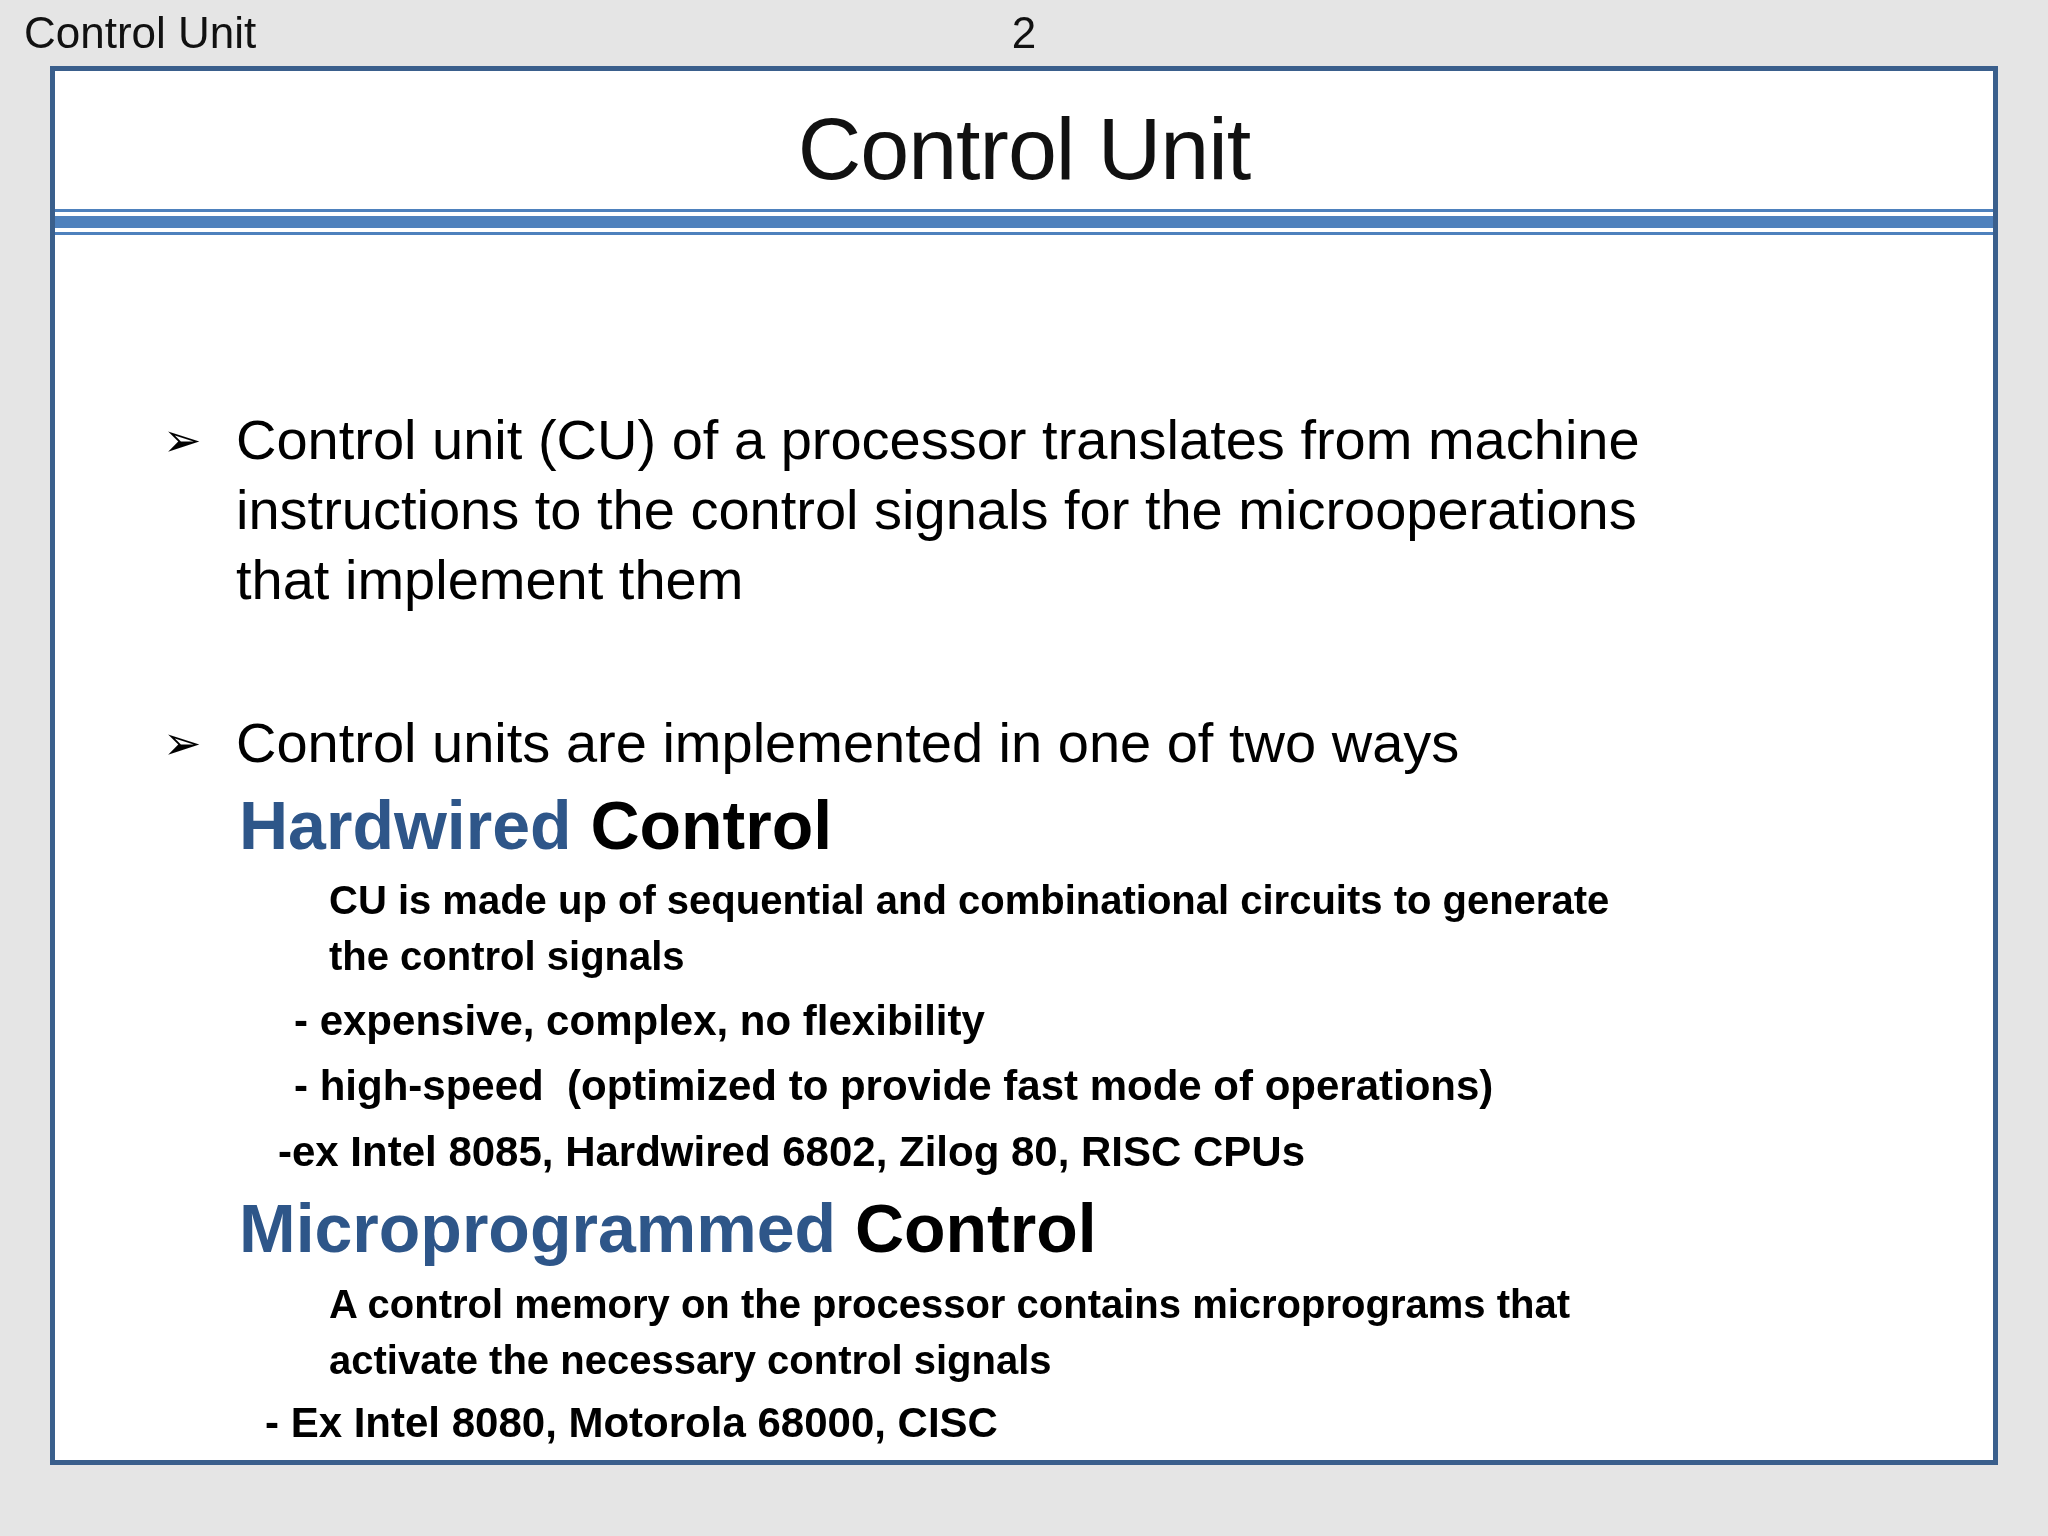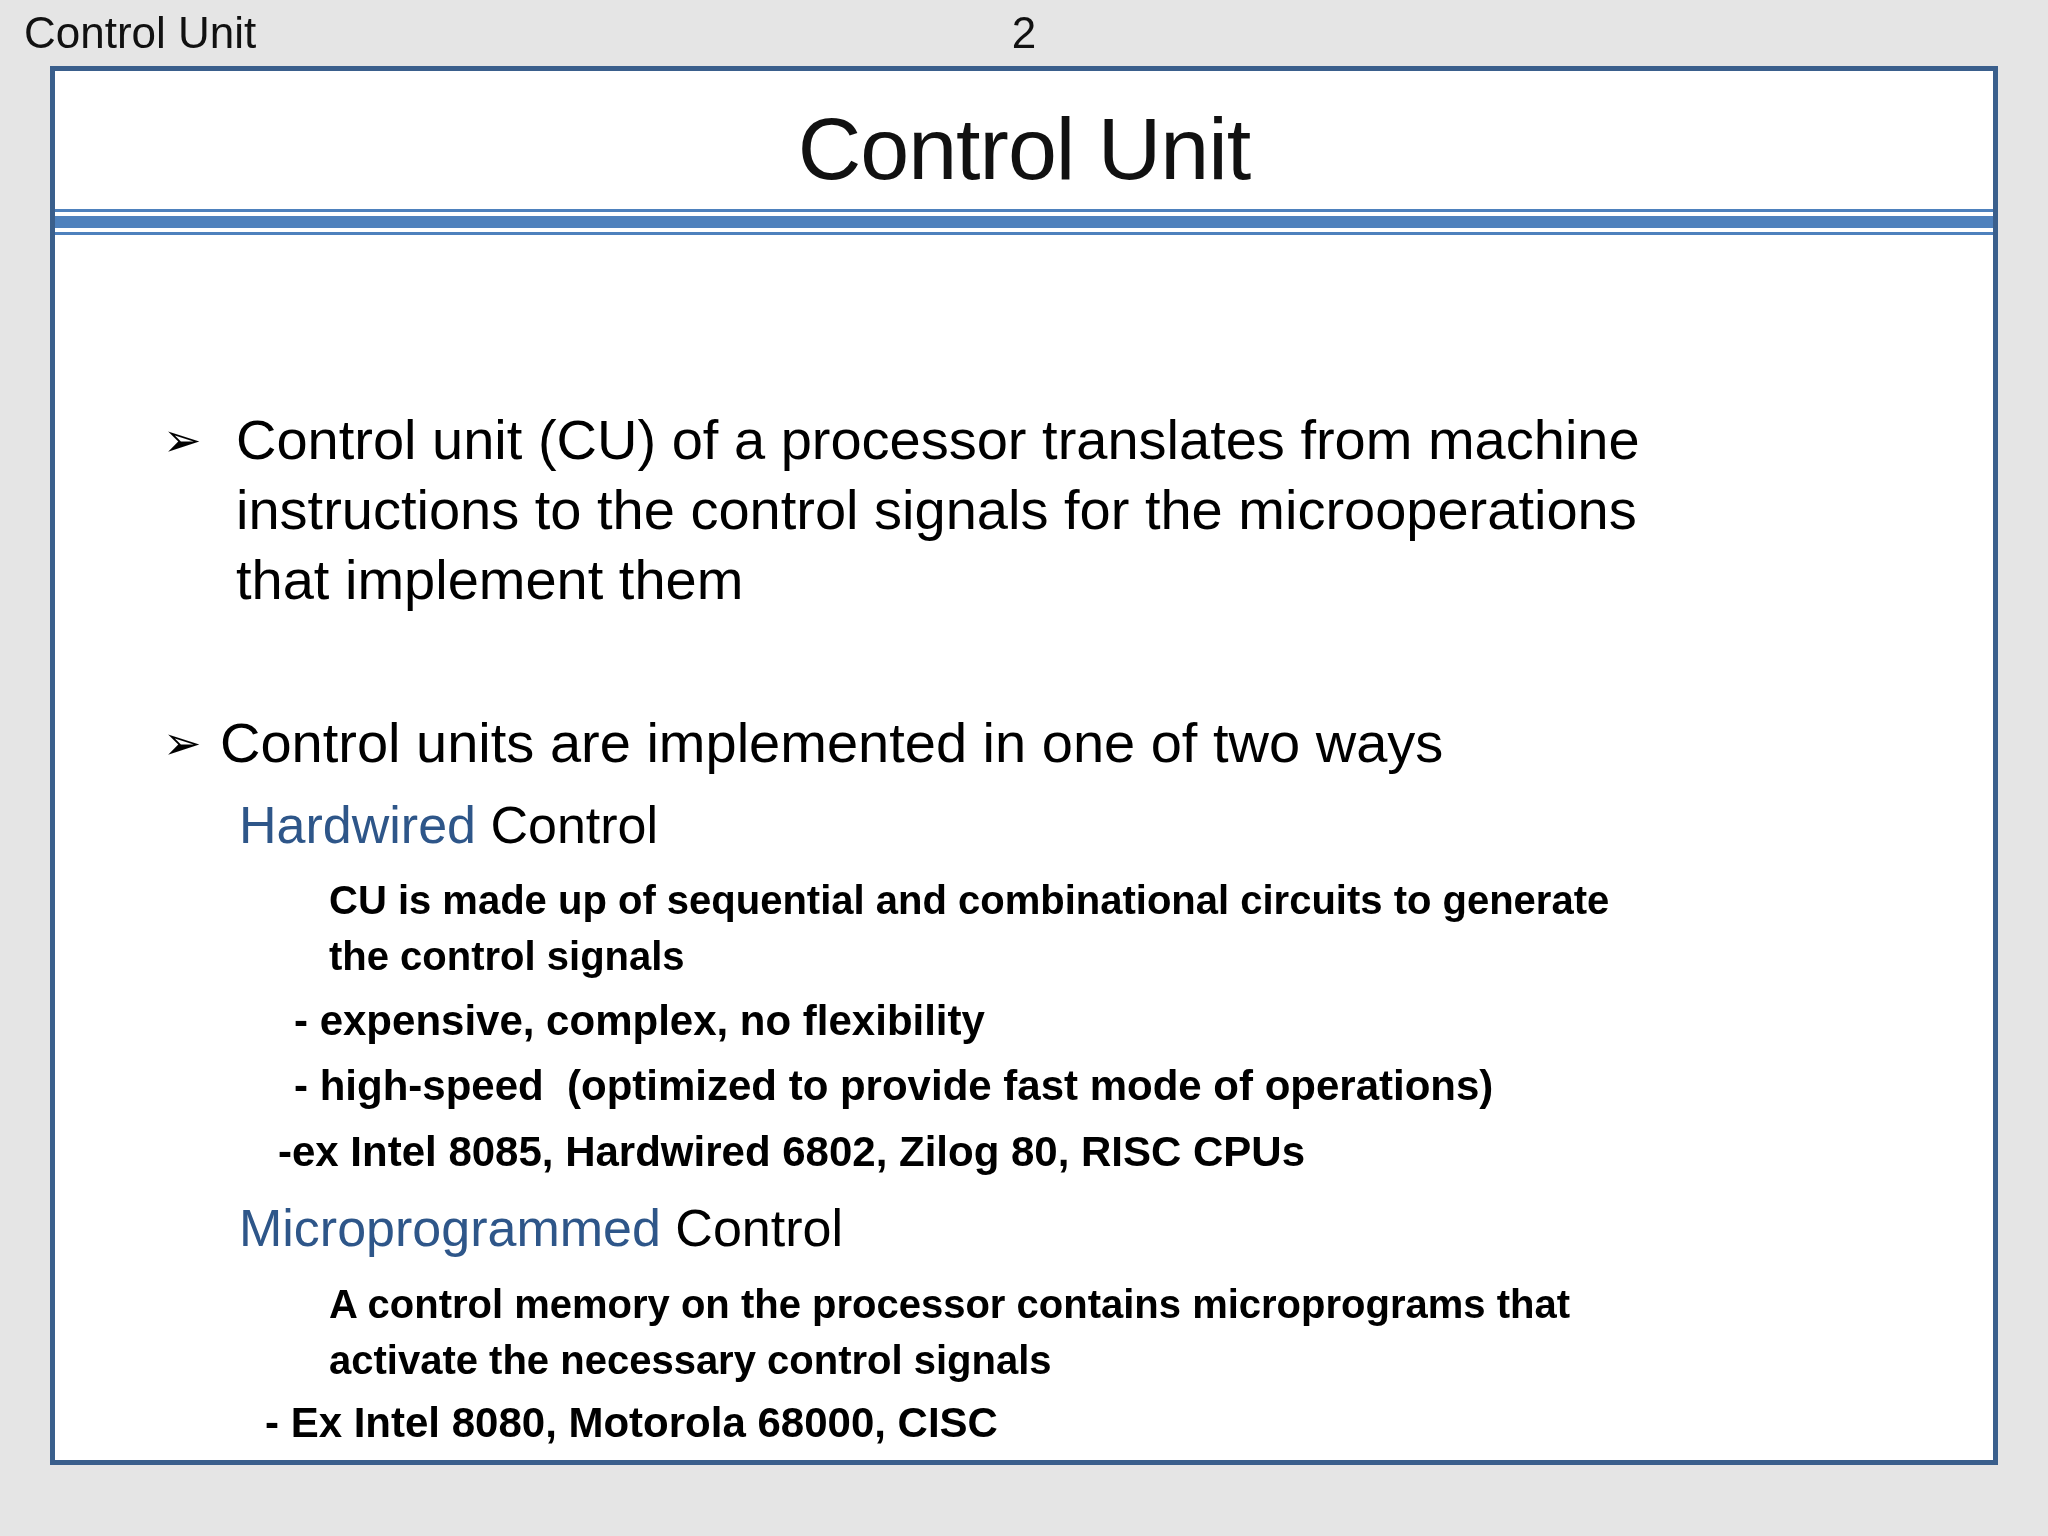--- a/index.html
+++ b/index.html
@@ -81,22 +81,22 @@
   .bullet-text {
     position: absolute;
     font-size: 56px;
     font-weight: 400;
     line-height: 70px;
     color: #000000;
     white-space: nowrap;
   }
   .section-heading {
     position: absolute;
-    font-size: 52px;
-    font-weight: 400;
+    font-size: 68px;
+    font-weight: 700;
     line-height: 60px;
     white-space: nowrap;
     color: #000000;
   }
   .accent {
     color: #2E5689;
   }
   .desc {
     position: absolute;
     font-size: 40px;
@@ -110,21 +110,21 @@
     font-size: 42px;
     font-weight: 700;
     line-height: 48px;
     color: #000000;
     white-space: pre;
   }
   
   #b1-arrow { left: 163px; top: 405px; }
   #b1-text  { left: 236px; top: 405px; }
   #b2-arrow { left: 163px; top: 708px; }
-  #b2-text  { left: 220px; top: 708px; }
+  #b2-text  { left: 236px; top: 708px; }
   #sec1-heading { left: 239px; top: 795px; }
   #sec1-desc    { left: 329px; top: 872px; }
   #sec1-p0 { left: 294px; top: 997px; }
   #sec1-p1 { left: 294px; top: 1062px; }
   #sec1-p2 { left: 278px; top: 1128px; }
   #sec2-heading { left: 239px; top: 1198px; }
   #sec2-desc    { left: 329px; top: 1276px; }
   #sec2-p0 { left: 265px; top: 1399px; }
 </style>
 </head>

